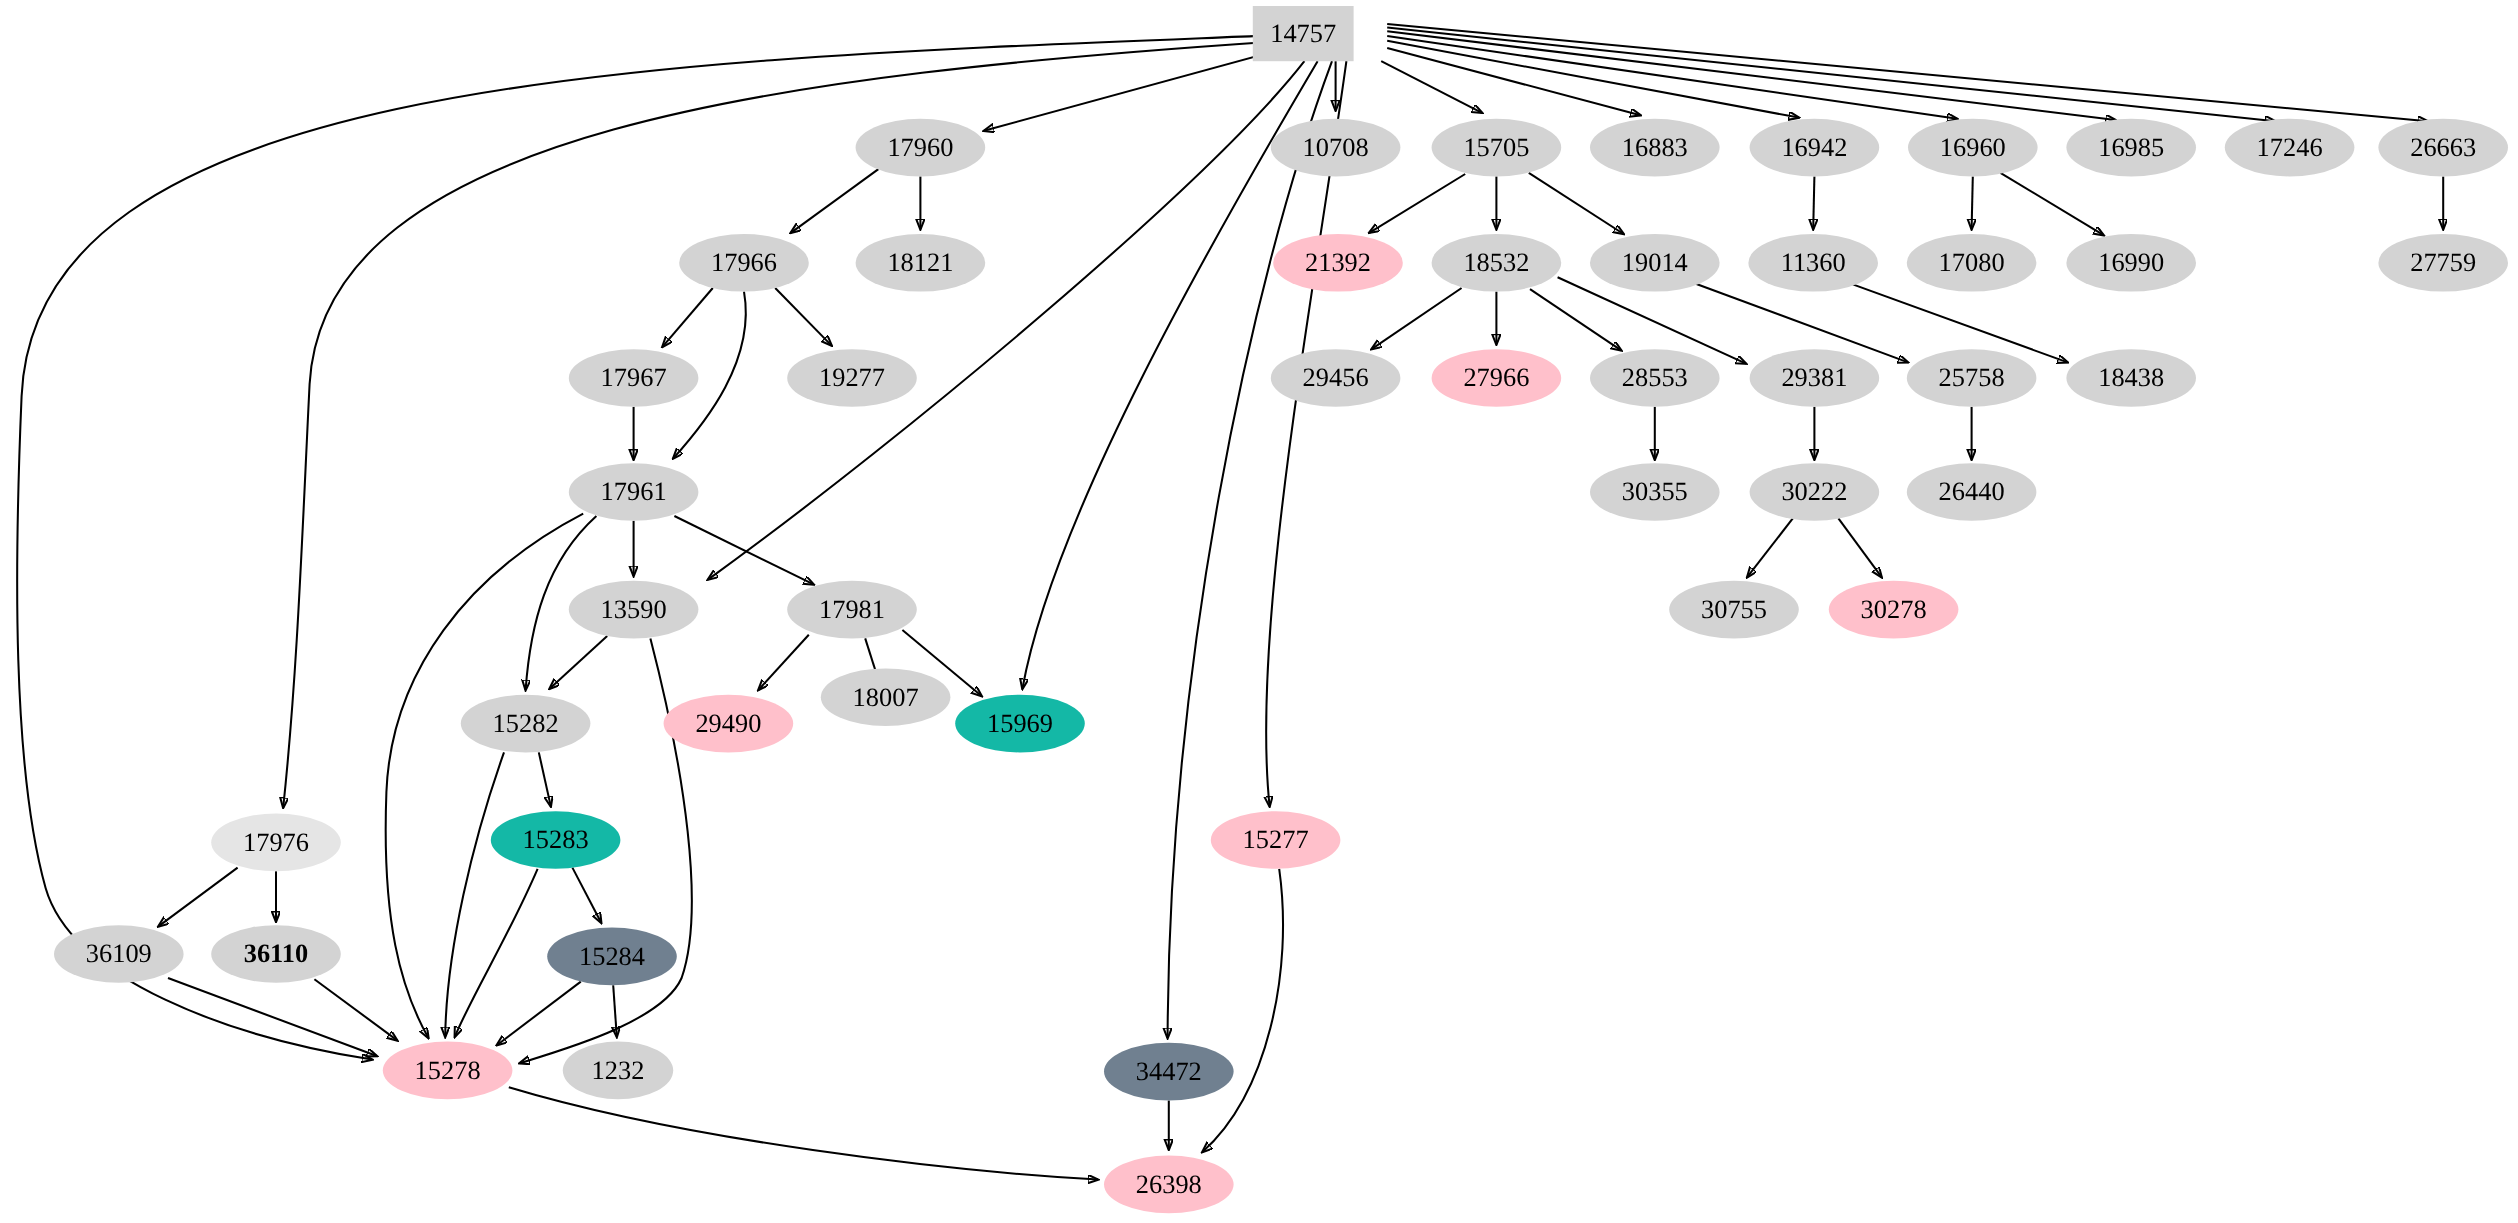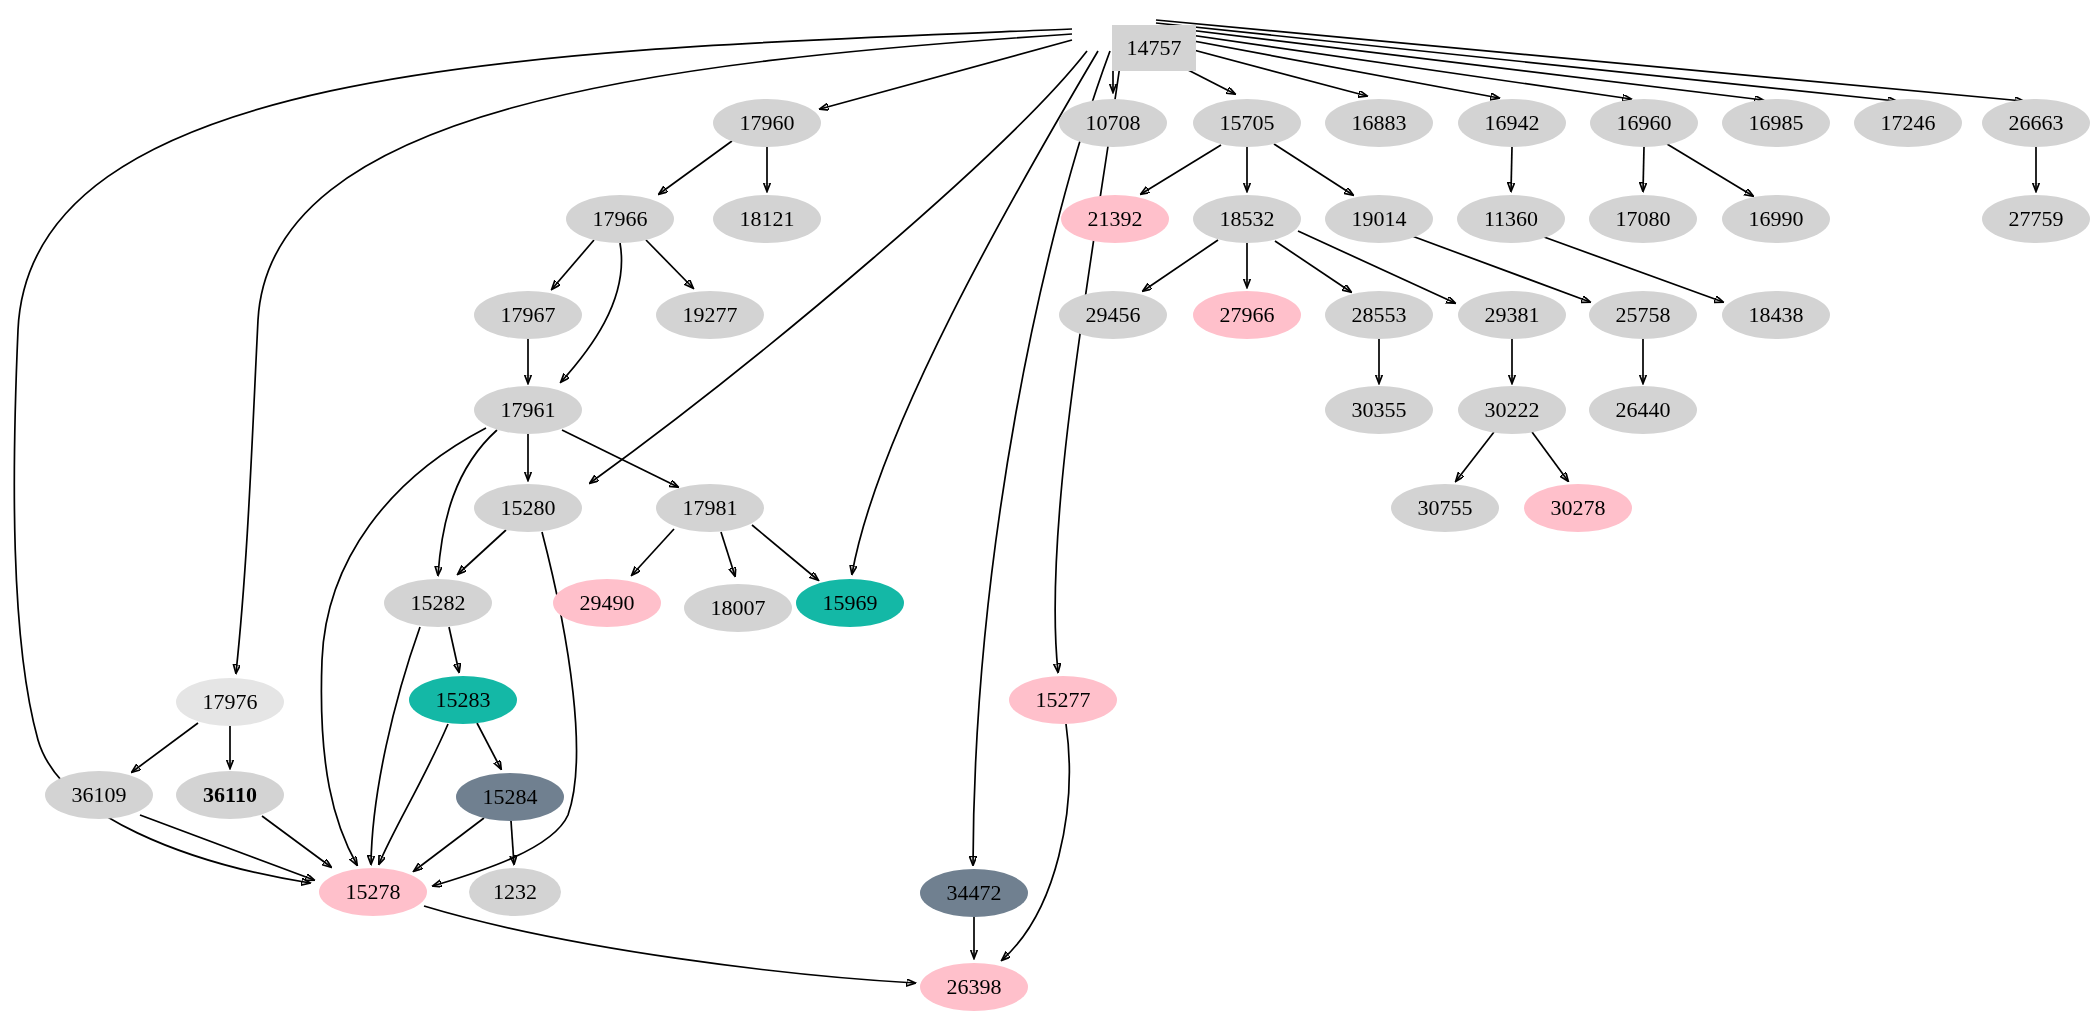--- a/index.html
+++ b/index.html
@@ -85,21 +85,21 @@
     <path marker-end="url(#arw)" d="M484,818 L414,871"></path>
     <path marker-end="url(#arw)" d="M198,723 L132,772"></path>
     <path marker-end="url(#arw)" d="M230,726 L230,768"></path>
     <path marker-end="url(#arw)" d="M140,815 L314,880"></path>
     <path marker-end="url(#arw)" d="M262,816 L331,867"></path>
     <path marker-end="url(#arw)" d="M424,906 C570,950 790,976 915,983"></path>
     <path marker-end="url(#arw)" d="M974,917 L974,958"></path>
     <path marker-end="url(#arw)" d="M1066,724 C1078,810 1056,912 1002,960"></path>
   </svg>
 
-  <div class="node g root" style="left:1112px;top:5px;margin-top:20px;">14757</div>
+  <div class="node g root" style="left:1044px;top:5px;">14757</div>
   <div class="node g" style="left:713px;top:99px;">17960</div>
   <div class="node g" style="left:1059px;top:99px;">10708</div>
   <div class="node g" style="left:1193px;top:99px;">15705</div>
   <div class="node g" style="left:1325px;top:99px;">16883</div>
   <div class="node g" style="left:1458px;top:99px;">16942</div>
   <div class="node g" style="left:1590px;top:99px;">16960</div>
   <div class="node g" style="left:1722px;top:99px;">16985</div>
   <div class="node g" style="left:1854px;top:99px;">17246</div>
   <div class="node g" style="left:1982px;top:99px;">26663</div>
   <div class="node g" style="left:566px;top:195px;">17966</div>
@@ -116,27 +116,27 @@
   <div class="node g" style="left:1059px;top:291px;">29456</div>
   <div class="node p" style="left:1193px;top:291px;">27966</div>
   <div class="node g" style="left:1325px;top:291px;">28553</div>
   <div class="node g" style="left:1458px;top:291px;">29381</div>
   <div class="node g" style="left:1589px;top:291px;">25758</div>
   <div class="node g" style="left:1722px;top:291px;">18438</div>
   <div class="node g" style="left:474px;top:386px;">17961</div>
   <div class="node g" style="left:1325px;top:386px;">30355</div>
   <div class="node g" style="left:1458px;top:386px;">30222</div>
   <div class="node g" style="left:1589px;top:386px;">26440</div>
-  <div class="node g" style="left:474px;top:484px;">15280</div>
+  <div class="node g" style="left:474px;top:484px;">13590</div>
   <div class="node g" style="left:656px;top:484px;">17981</div>
   <div class="node g" style="left:1391px;top:484px;">30755</div>
   <div class="node p" style="left:1524px;top:484px;">30278</div>
   <div class="node g" style="left:384px;top:579px;">15282</div>
   <div class="node p" style="left:553px;top:579px;">29490</div>
-  <div class="node g" style="left:684px;top:584px;font-family:Liberation Serif, serif;">18007</div>
+  <div class="node g" style="left:684px;top:557px;font-family:Liberation Serif, serif;">18007</div>
   <div class="node r" style="left:796px;top:579px;">15969</div>
   <div class="node r" style="left:409px;top:676px;">15283</div>
   <div class="node b" style="left:176px;top:678px;">17976</div>
   <div class="node p" style="left:1009px;top:676px;">15277</div>
   <div class="node g" style="left:45px;top:771px;">36109</div>
   <div class="node g" style="left:176px;top:771px;font-weight:bold;">36110</div>
   <div class="node s" style="left:456px;top:773px;">15284</div>
   <div class="node p" style="left:319px;top:868px;">15278</div>
   <div class="node g narrow" style="left:469px;top:868px;">1232</div>
   <div class="node s" style="left:920px;top:869px;">34472</div>

